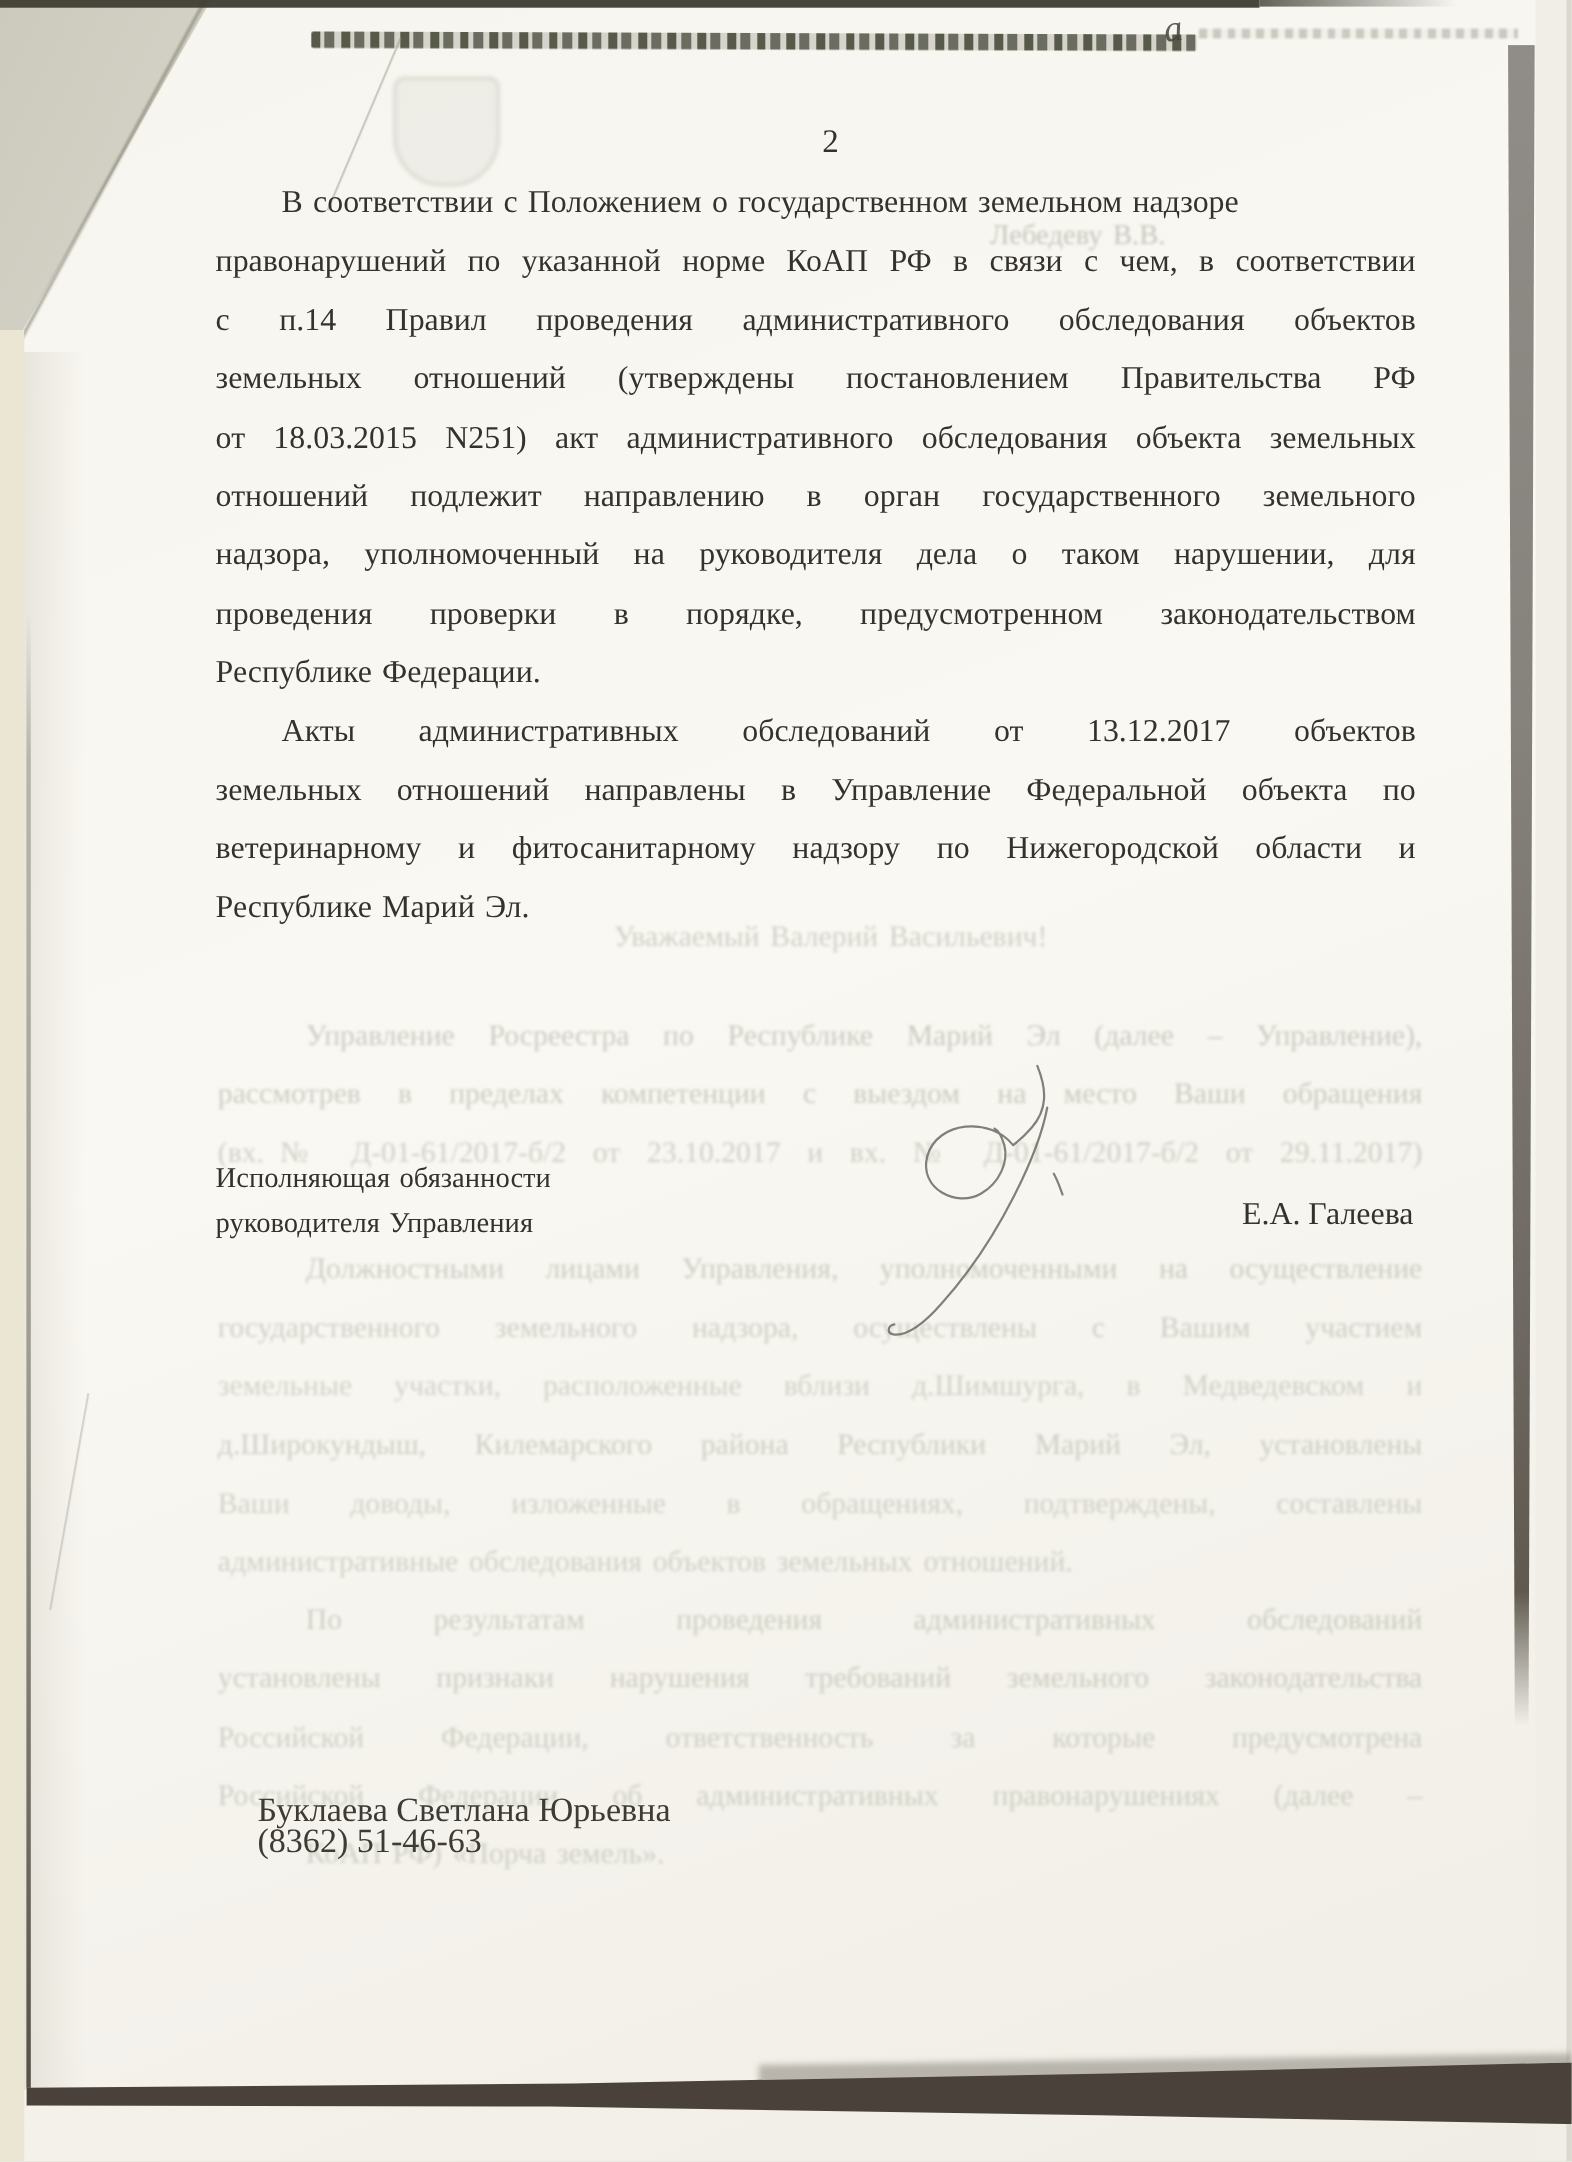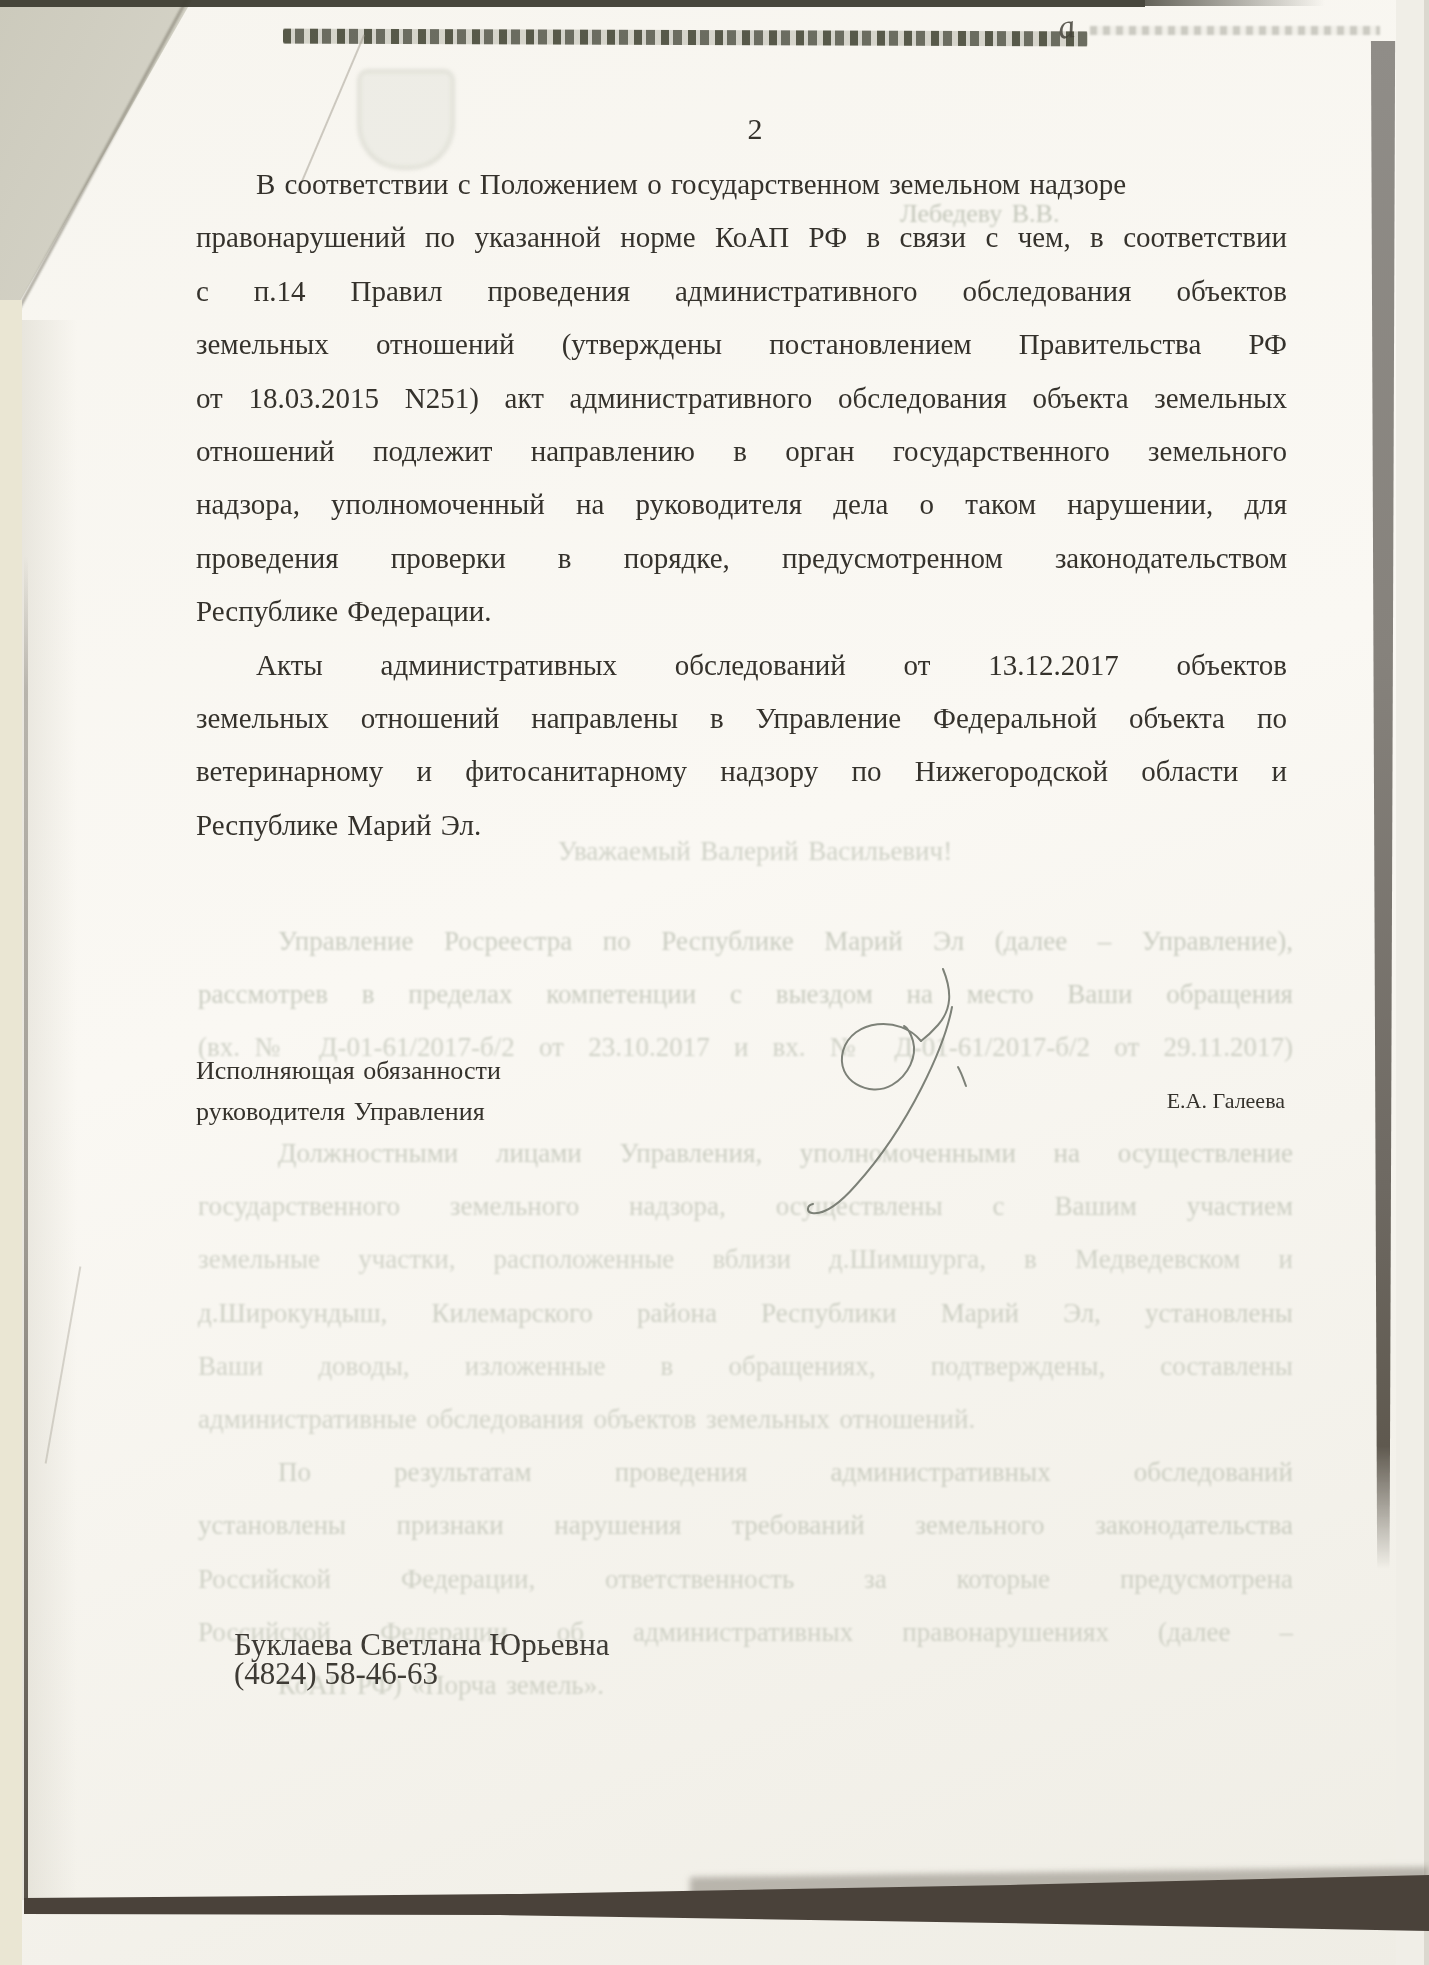--- a/index.html
+++ b/index.html
@@ -51,21 +51,21 @@
   .hand-mark{position:absolute;left:1058px;top:8px;font-size:34px;color:#45433a;opacity:.85;
     transform:rotate(-8deg);font-style:italic;}
   
   .textblock{position:absolute;color:var(--text);filter:blur(.3px);}
   .page-number{left:610px;top:112px;width:290px;text-align:center;font-size:30px;}
   .body-text{left:196px;top:158px;width:1091px;font-size:29px;line-height:53.4px;}
   .line{word-spacing:2px;white-space:normal;}
   .line.just{text-align:justify;text-align-last:justify;}
   .line.ind{text-indent:60px;}
   .sig-lines{left:196px;top:1051px;width:560px;font-size:26px;line-height:40.5px;}
-  .signer{left:1000px;top:1088px;width:285px;text-align:right;font-size:22px;}
+  .signer{left:1000px;top:1088px;width:285px;text-align:right;font-size:29px;}
   .footer{left:234px;top:1630px;width:520px;font-size:31px;line-height:29px;color:var(--footer-text);}
   
   .ghost-layer{position:absolute;left:0;top:0;width:1429px;height:1965px;pointer-events:none;}
   .ghost{position:absolute;color:var(--ghost);filter:blur(1.3px);line-height:1.2;word-spacing:3px;}
   
   .signature{position:absolute;left:780px;top:955px;width:200px;height:270px;opacity:.88;}
   .signature path{fill:none;stroke:var(--signature-ink);stroke-width:2;stroke-linecap:round;}
 </style>
 </head>
 <body>
@@ -136,16 +136,16 @@
 
   <svg class="signature" viewBox="0 0 200 270" xmlns="http://www.w3.org/2000/svg">
     <path d="M163,14 C172,36 172,54 158,70 C151,78 145,83 141,86"></path>
     <path d="M141,86 C120,60 72,64 63,96 C55,126 90,143 112,130 C129,120 137,101 133,86 C130,76 126,72 124,71"></path>
     <path d="M172,52 C165,90 130,170 76,230 C62,246 45,260 32,258 C26,257 27,250 33,249"></path>
     <path d="M178,112 C182,119 184,126 186,131"></path>
   </svg>
 
   <div class="textblock footer">
     <div>Буклаева Светлана Юрьевна</div>
-    <div>(4824) 58-46-63</div>
+    <div>(8362) 51-46-63</div>
   </div>
 
 </div>
 
 </body></html>

